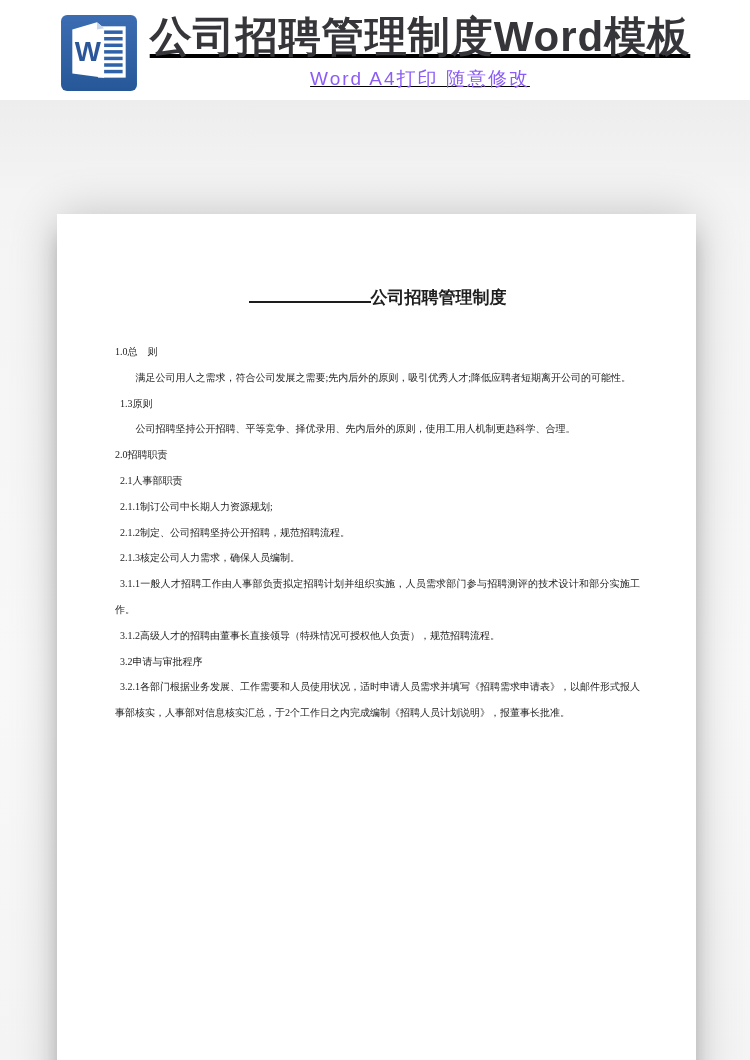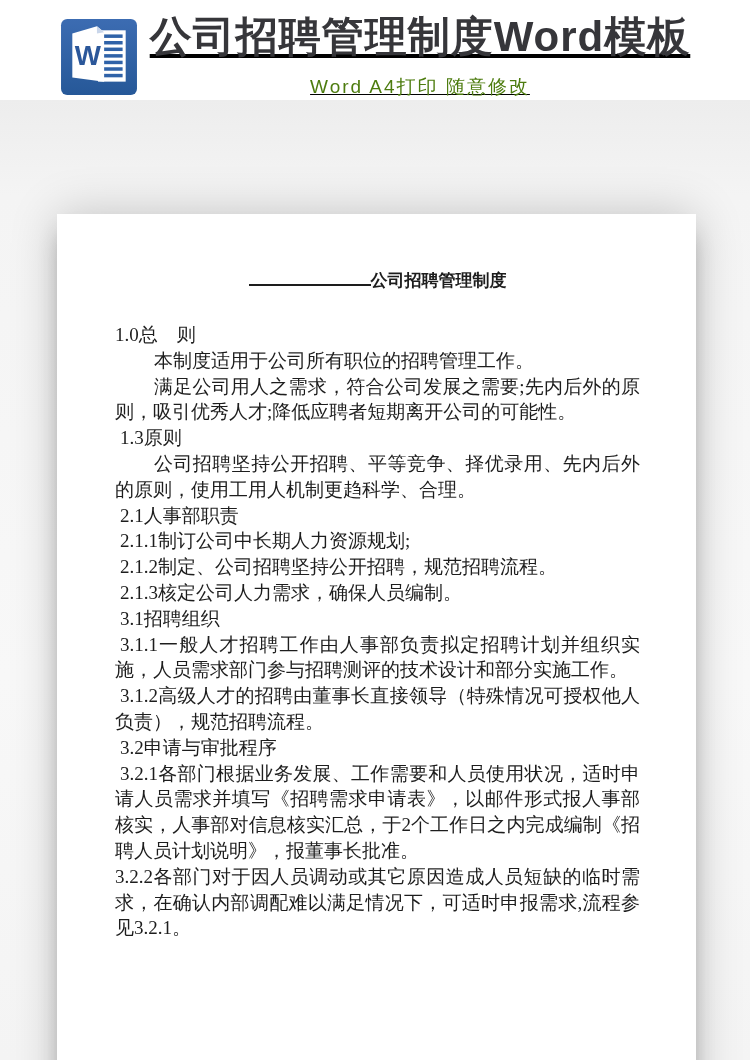--- a/index.html
+++ b/index.html
@@ -15,50 +15,50 @@
     background:#ffffff;display:flex;align-items:flex-start;justify-content:center;
   }
   .header-inner{display:flex;align-items:center;gap:12px;margin-top:14px;}
   .word-icon{width:78px;height:78px;flex:0 0 auto;}
   .header-text{display:flex;flex-direction:column;align-items:center;text-decoration:underline;}
   .header-title{
     font-size:42px;font-weight:600;color:#36363a;line-height:1.1;
     letter-spacing:1px;white-space:nowrap;
   }
   .header-subtitle{
-    font-size:19px;color:#4d7c0f;letter-spacing:2px;margin-top:14px;white-space:nowrap;
+    font-size:19px;color:#8b5cf6;letter-spacing:2px;margin-top:5px;white-space:nowrap;
   }
 
   
   .canvas{
     position:absolute;left:0;top:100px;width:750px;height:960px;
     background:linear-gradient(180deg,#ededed 0%,#f4f4f4 10%,#f8f8f8 60%,#f4f4f4 100%);
   }
 
   
   .sheet{
     position:absolute;left:57px;top:114px;width:639px;height:908px;
     background:#ffffff;
     box-shadow:0 0 45px rgba(0,0,0,0.20), 0 16px 22px -6px rgba(0,0,0,0.30);
   }
   .sheet-content{
     position:absolute;left:58px;right:56px;top:0;
     color:#1d1d1d;
     font-family:"Liberation Serif","DejaVu Serif",serif;
   }
   .doc-title{
-    margin-top:55px;margin-bottom:29px;
+    margin-top:72px;margin-bottom:29px;
     text-align:center;font-size:17px;font-weight:600;line-height:24px;
     white-space:nowrap;
   }
   .blank-underline{
     display:inline-block;width:122px;height:13px;
     border-bottom:2px solid #1d1d1d;
   }
-  .paras{font-size:19px;line-height:25.8px;}
+  .paras{font-size:10px;line-height:25.8px;}
   .para{margin:0;text-align:justify;}
   .pl1{text-indent:0;}
   .pl2{text-indent:5px;}
   .pbody{text-indent:2.05em;}
 </style>
 </head>
 <body>
 
 <div class="header">
   <div class="header-inner">
@@ -96,30 +96,28 @@
 </div>
 
 <div class="canvas">
   <div class="sheet">
     <div class="sheet-content">
       <div class="doc-title">
         <span class="blank-underline"></span><span>公司招聘管理制度</span>
       </div>
       <div class="paras">
           <p class="para pl1">1.0总　则</p>
-          <p class="para pbody">本制度适用于公司所有职位的招聘管理工作。</p>
           <p class="para pbody">满足公司用人之需求，符合公司发展之需要;先内后外的原则，吸引优秀人才;降低应聘者短期离开公司的可能性。</p>
           <p class="para pl2">1.3原则</p>
           <p class="para pbody">公司招聘坚持公开招聘、平等竞争、择优录用、先内后外的原则，使用工用人机制更趋科学、合理。</p>
+          <p class="para pl1">2.0招聘职责</p>
           <p class="para pl2">2.1人事部职责</p>
           <p class="para pl2">2.1.1制订公司中长期人力资源规划;</p>
           <p class="para pl2">2.1.2制定、公司招聘坚持公开招聘，规范招聘流程。</p>
           <p class="para pl2">2.1.3核定公司人力需求，确保人员编制。</p>
-          <p class="para pl2">3.1招聘组织</p>
           <p class="para pl2">3.1.1一般人才招聘工作由人事部负责拟定招聘计划并组织实施，人员需求部门参与招聘测评的技术设计和部分实施工作。</p>
           <p class="para pl2">3.1.2高级人才的招聘由董事长直接领导（特殊情况可授权他人负责），规范招聘流程。</p>
           <p class="para pl2">3.2申请与审批程序</p>
           <p class="para pl2">3.2.1各部门根据业务发展、工作需要和人员使用状况，适时申请人员需求并填写《招聘需求申请表》，以邮件形式报人事部核实，人事部对信息核实汇总，于2个工作日之内完成编制《招聘人员计划说明》，报董事长批准。</p>
-          <p class="para pl1">3.2.2各部门对于因人员调动或其它原因造成人员短缺的临时需求，在确认内部调配难以满足情况下，可适时申报需求,流程参见3.2.1。</p>
         </div>
     </div>
   </div>
 </div>
 
 </body></html>

